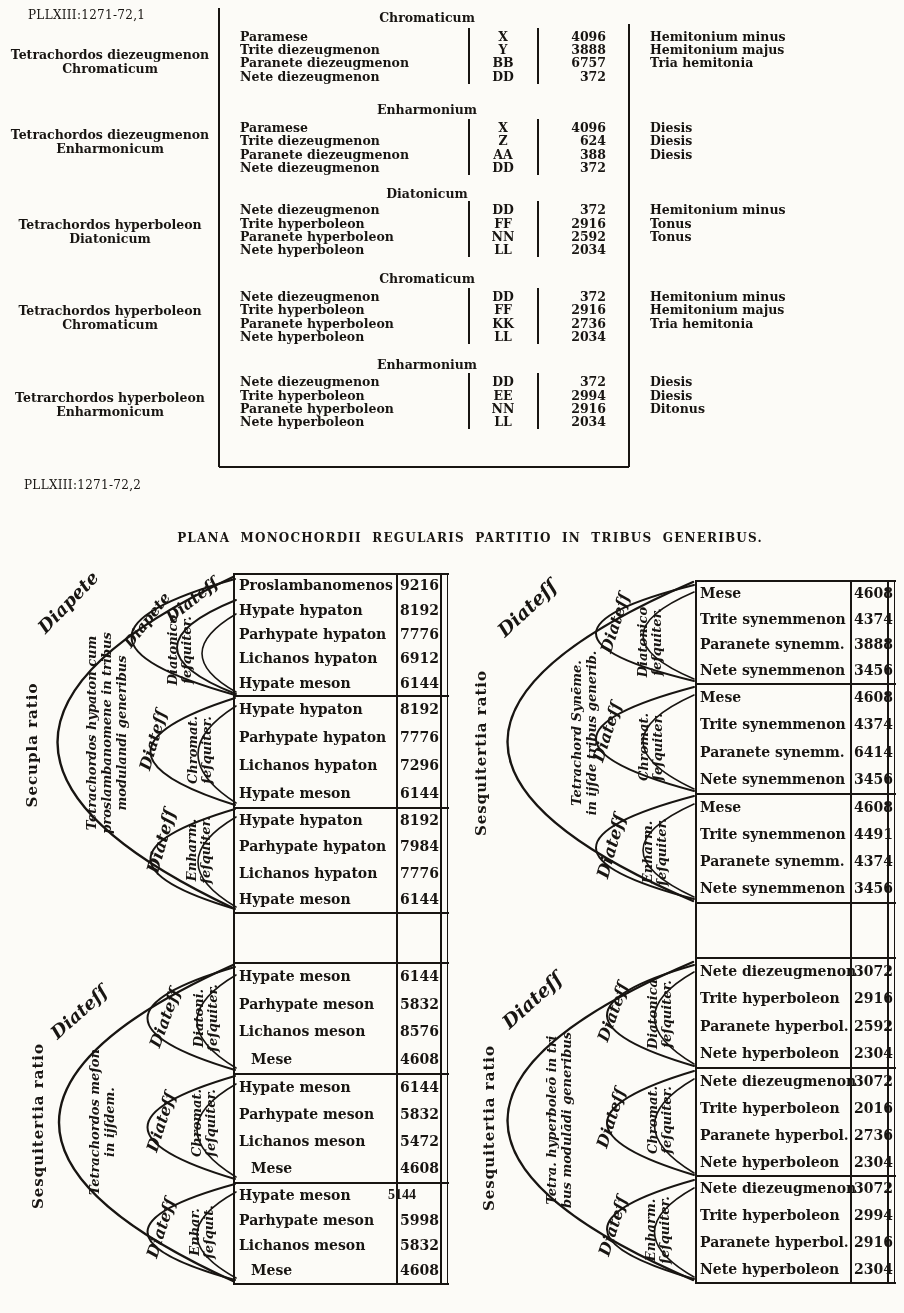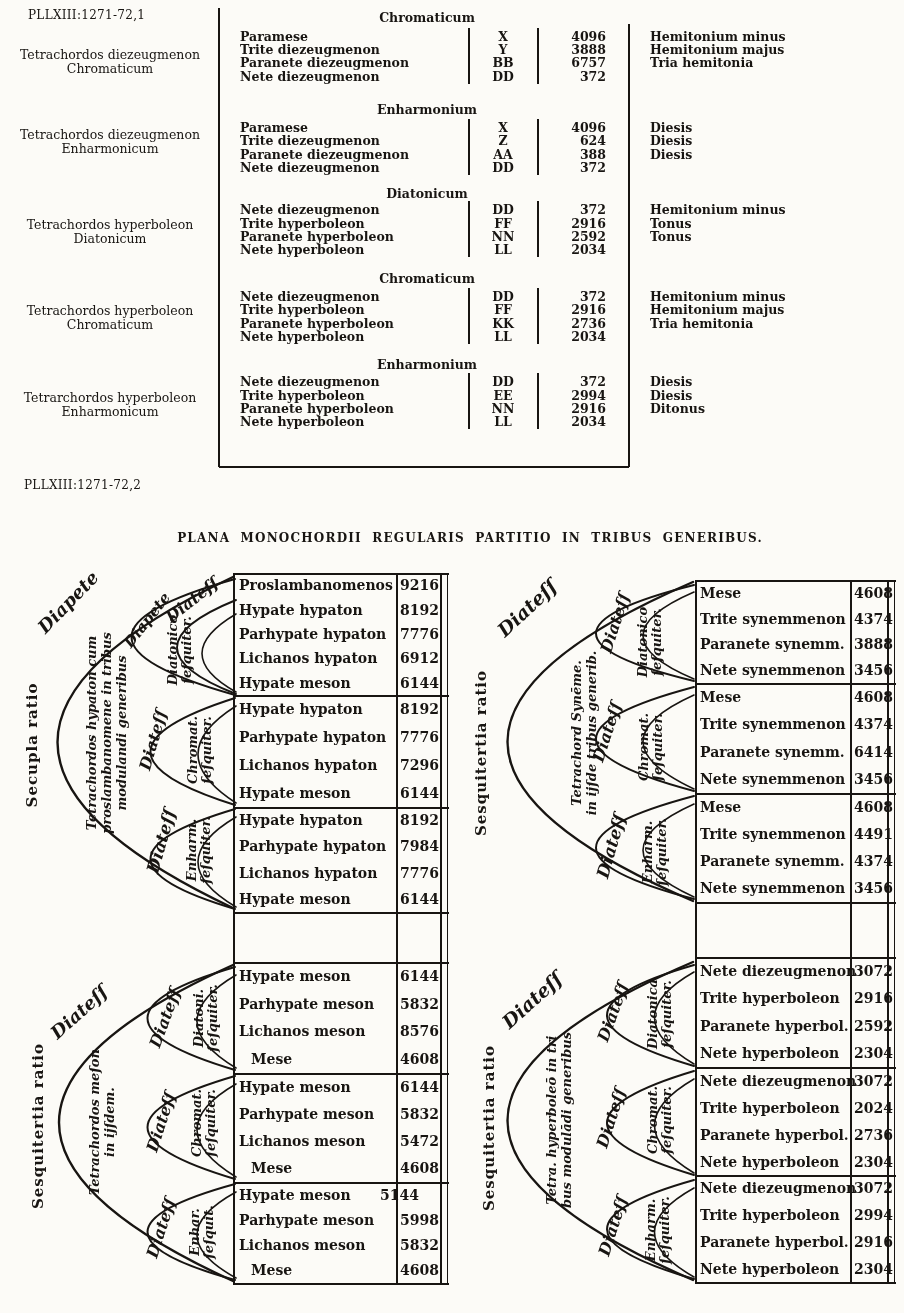--- a/index.html
+++ b/index.html
@@ -14,21 +14,21 @@
   .plate{position:absolute;font-size:12px;font-weight:normal;letter-spacing:0.3px;white-space:nowrap;}
   #title{position:absolute;top:483px;left:140px;width:760px;text-align:center;
          font-size:21px;font-weight:bold;letter-spacing:2px;word-spacing:7px;}
   #subtitle{position:absolute;top:531px;left:20px;width:900px;text-align:center;
          font-size:12px;font-weight:bold;letter-spacing:1.2px;word-spacing:5px;}
   .rlabel{position:absolute;white-space:nowrap;font-weight:bold;text-align:center;color:#181512;}
   .ratiolab{font-size:15px;letter-spacing:1px;}
   .arctext{font-size:13px;font-style:italic;line-height:15px;}
   .arclab{font-style:italic;}
   .sublab{font-size:13px;font-style:italic;line-height:14px;}
-  .leftlab{position:absolute;font-weight:normal;font-size:12.5px;line-height:13.5px;text-align:center;}
+  .leftlab{position:absolute;font-weight:bold;font-size:12.5px;line-height:13.5px;text-align:center;}
 </style>
 </head>
 <body>
 
 <div id="page">
   <svg id="arcs" width="904" height="1313" viewBox="0 0 904 1313">
       <path d="M233,577 Q-118,742 233,908" fill="none" stroke="#181512" stroke-width="2.4" stroke-linecap="round"></path>
       <path d="M235,579 Q28,637 235,695" fill="none" stroke="#181512" stroke-width="2" stroke-linecap="round"></path>
       <path d="M236,600 Q118,648 236,694" fill="none" stroke="#181512" stroke-width="1.9" stroke-linecap="round"></path>
       <path d="M236,614 Q168,654 236,692" fill="none" stroke="#181512" stroke-width="1.6" stroke-linecap="round"></path>
@@ -242,21 +242,21 @@
       <div class="qcell" style="left: 400px; top: 1051.12px;">4608</div>
       <div class="qcell" style="left: 239px; top: 1078.62px;">Hypate meson</div>
       <div class="qcell" style="left: 400px; top: 1078.62px;">6144</div>
       <div class="qcell" style="left: 239px; top: 1105.88px;">Parhypate meson</div>
       <div class="qcell" style="left: 400px; top: 1105.88px;">5832</div>
       <div class="qcell" style="left: 239px; top: 1133.12px;">Lichanos meson</div>
       <div class="qcell" style="left: 400px; top: 1133.12px;">5472</div>
       <div class="qcell" style="left: 251px; top: 1160.38px;">Mese</div>
       <div class="qcell" style="left: 400px; top: 1160.38px;">4608</div>
       <div class="qcell" style="left: 239px; top: 1186.62px;">Hypate meson</div>
-      <div class="qcell" style="left: 380px; top: 1186.62px;">5144</div>
+      <div class="qcell" style="left: 388px; top: 1186.62px; font-family: Liberation Serif, serif;">5144</div>
       <div class="qcell" style="left: 239px; top: 1211.88px;">Parhypate meson</div>
       <div class="qcell" style="left: 400px; top: 1211.88px;">5998</div>
       <div class="qcell" style="left: 239px; top: 1237.12px;">Lichanos meson</div>
       <div class="qcell" style="left: 400px; top: 1237.12px;">5832</div>
       <div class="qcell" style="left: 251px; top: 1262.38px;">Mese</div>
       <div class="qcell" style="left: 400px; top: 1262.38px;">4608</div>
       <div class="qcell" style="left: 700px; top: 584.875px;">Mese</div>
       <div class="qcell" style="left: 854px; top: 584.875px;">4608</div>
       <div class="qcell" style="left: 700px; top: 610.625px;">Trite synemmenon</div>
       <div class="qcell" style="left: 854px; top: 610.625px;">4374</div>
@@ -284,21 +284,21 @@
       <div class="qcell" style="left: 854px; top: 962.75px;">3072</div>
       <div class="qcell" style="left: 700px; top: 990.25px;">Trite hyperboleon</div>
       <div class="qcell" style="left: 854px; top: 990.25px;">2916</div>
       <div class="qcell" style="left: 700px; top: 1017.75px;">Paranete hyperbol.</div>
       <div class="qcell" style="left: 854px; top: 1017.75px;">2592</div>
       <div class="qcell" style="left: 700px; top: 1045.25px;">Nete hyperboleon</div>
       <div class="qcell" style="left: 854px; top: 1045.25px;">2304</div>
       <div class="qcell" style="left: 700px; top: 1072.5px;">Nete diezeugmenon</div>
       <div class="qcell" style="left: 854px; top: 1072.5px;">3072</div>
       <div class="qcell" style="left: 700px; top: 1099.5px;">Trite hyperboleon</div>
-      <div class="qcell" style="left: 854px; top: 1099.5px;">2024</div>
+      <div class="qcell" style="left: 854px; top: 1099.5px;">2016</div>
       <div class="qcell" style="left: 700px; top: 1126.5px;">Paranete hyperbol.</div>
       <div class="qcell" style="left: 854px; top: 1126.5px;">2736</div>
       <div class="qcell" style="left: 700px; top: 1153.5px;">Nete hyperboleon</div>
       <div class="qcell" style="left: 854px; top: 1153.5px;">2304</div>
       <div class="qcell" style="left: 700px; top: 1180.38px;">Nete diezeugmenon</div>
       <div class="qcell" style="left: 854px; top: 1180.38px;">3072</div>
       <div class="qcell" style="left: 700px; top: 1207.12px;">Trite hyperboleon</div>
       <div class="qcell" style="left: 854px; top: 1207.12px;">2994</div>
       <div class="qcell" style="left: 700px; top: 1233.88px;">Paranete hyperbol.</div>
       <div class="qcell" style="left: 854px; top: 1233.88px;">2916</div>

